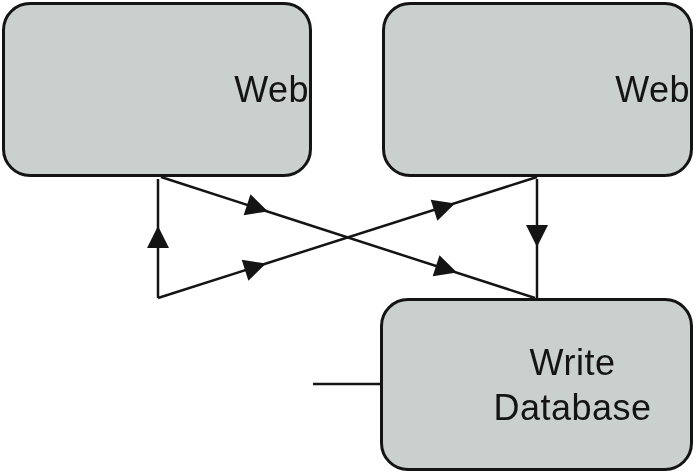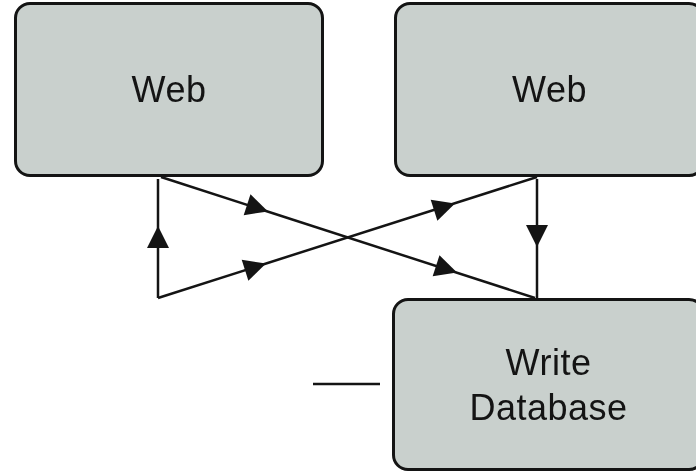--- a/index.html
+++ b/index.html
@@ -20,25 +20,24 @@
     left: 0;
     top: 0;
     width: 696px;
     height: 475px;
   }
   .node {
     position: absolute;
     box-sizing: border-box;
     background: #c9d0cd;
     border: 3px solid #141414;
-    border-radius: 16px;
+    border-radius: 28px;
     display: flex;
     align-items: center;
-    justify-content: center;
-    margin-left: 12px;
+    justify-content: flex-end;
   }
   .node .label {
     font-size: 36px;
     line-height: 1.25;
     color: #141414;
     text-align: center;
     max-width: 235px;
     letter-spacing: 0.5px;
   }
   .node-web-tl  { left: 2px;   top: 2px;   width: 310px; height: 175px; }

